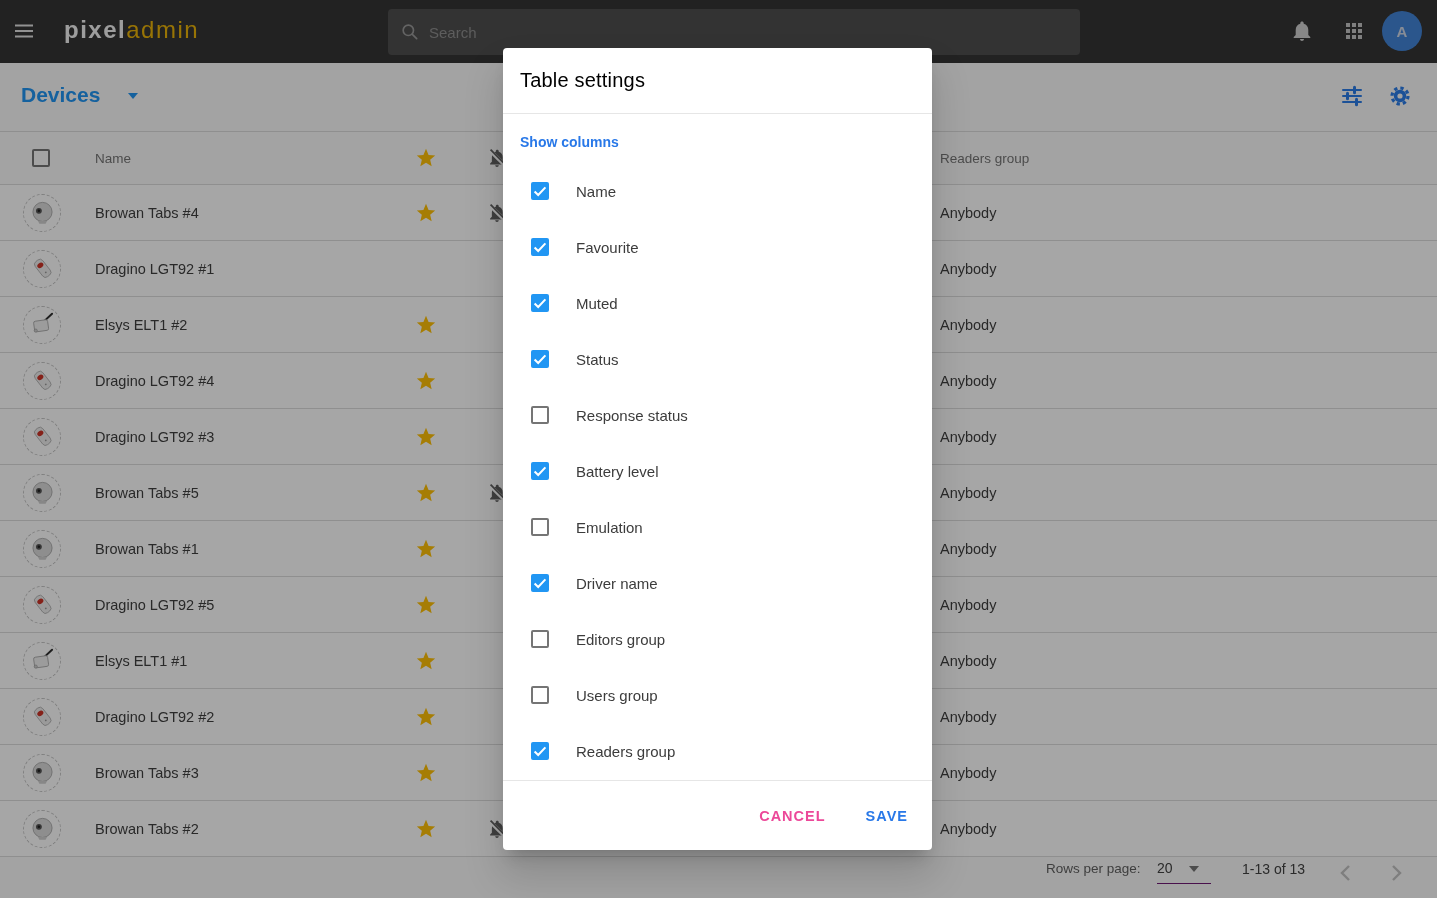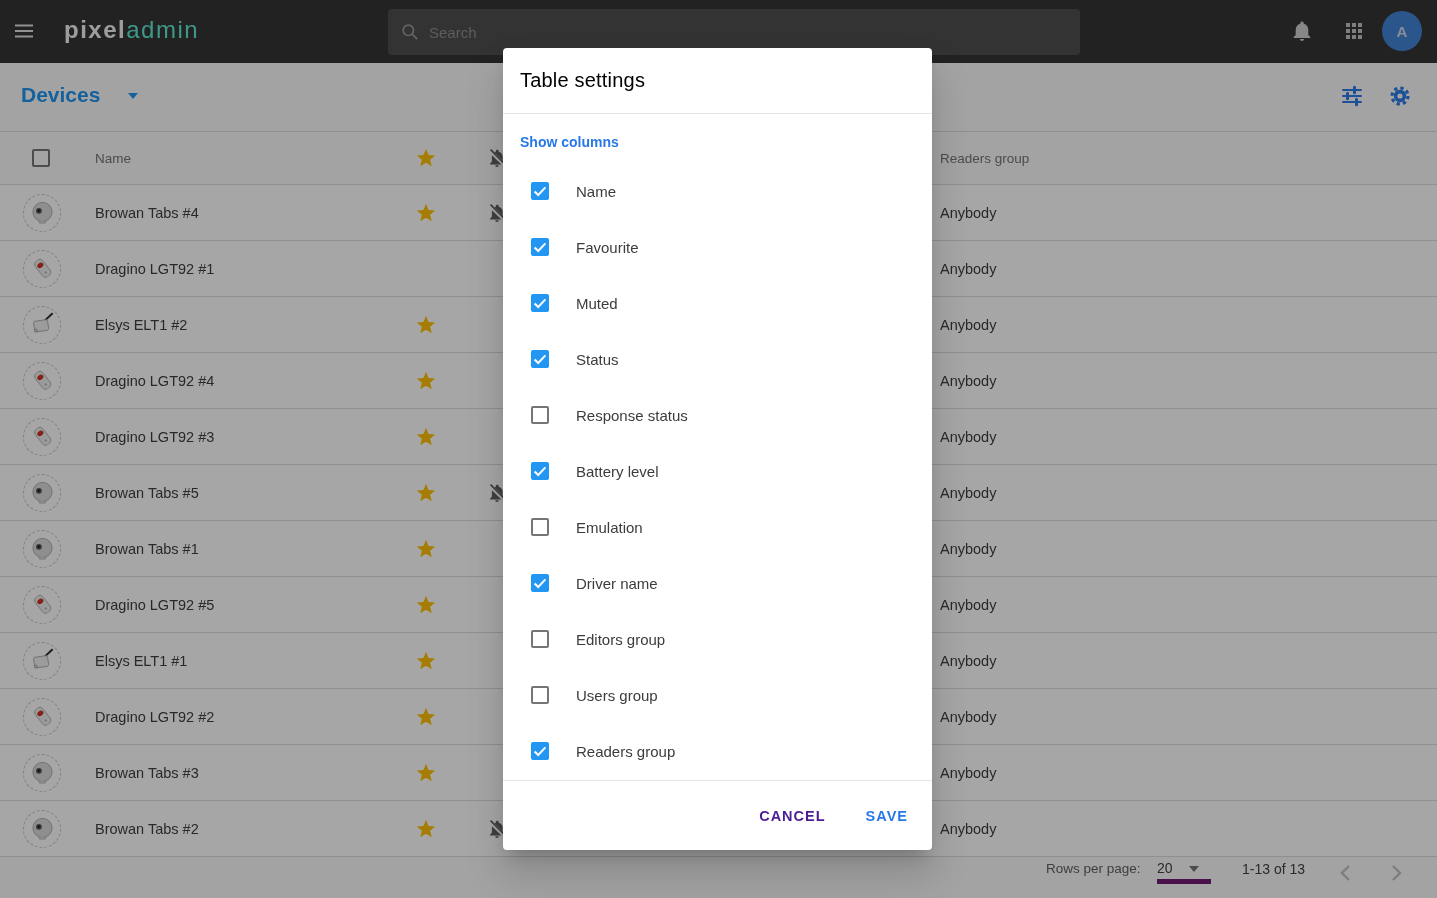--- a/index.html
+++ b/index.html
@@ -4,21 +4,21 @@
 <style>
   * { margin:0; padding:0; box-sizing:border-box; }
   html,body { width:1437px; height:898px; overflow:hidden; }
   body { font-family:"Liberation Sans", sans-serif; background:#fafafa; position:relative; }
 
   
   .topbar { position:absolute; left:0; top:0; width:1437px; height:63px; background:#353535; z-index:1; }
   .hamburger { position:absolute; left:12px; top:19px; width:24px; height:24px; cursor:pointer; }
   .logo { position:absolute; left:64px; top:16px; font-size:24px; letter-spacing:1.5px; }
   .logo b { color:#f2f2f2; font-weight:700; }
-  .logo span.lt { color:#5eead4; font-weight:400; }
+  .logo span.lt { color:#eab308; font-weight:400; }
   .searchbox { position:absolute; left:388px; top:9px; width:692px; height:46px; background:#4f4f4f; border-radius:4px; display:flex; align-items:center; padding:0 12px; }
   .searchbox svg { flex:0 0 auto; }
   .searchbox input { flex:1; background:transparent; border:0; outline:none; color:#ddd; font-size:15px; margin-left:9px; font-family:"Liberation Sans",sans-serif; }
   .searchbox input::placeholder { color:#8f8f8f; }
   .tb-icon { position:absolute; top:19px; width:24px; height:24px; cursor:pointer; }
   .avatar { position:absolute; left:1382px; top:11px; width:40px; height:40px; border-radius:50%; background:#4285d8; color:#cfd8e6; font-size:15px; font-weight:700; display:flex; align-items:center; justify-content:center; }
 
   
   .page-header { position:absolute; left:0; top:63px; width:1434px; height:68px; background:#fafafa; }
   .page-title { position:absolute; left:21px; top:20px; font-size:21px; font-weight:700; color:#2196f3; cursor:pointer; display:flex; align-items:center; }
@@ -36,21 +36,21 @@
   .c-star { left:415px; width:22px; height:22px; cursor:pointer; }
   .c-mute { left:486px; width:22px; height:22px; }
   .c-thumb { left:23px; width:38px; height:38px; border:1px dashed #c4c4c4; border-radius:50%; display:flex; align-items:center; justify-content:center; }
   .c-thumb svg { width:27px; height:27px; }
   .c-name { left:95px; font-size:14.5px; color:#3f3f3f; }
   .c-readers { left:940px; font-size:14.5px; color:#3f3f3f; }
 
   
   .pagination { position:absolute; left:0; top:845px; width:1437px; height:53px; font-size:13.5px; color:#616161; }
   .pg-label { position:absolute; left:1046px; top:16px; }
-  .pg-select { position:absolute; left:1157px; top:15px; width:54px; height:24px; cursor:pointer; border-bottom:5px solid #701a75; display:flex; align-items:flex-start; }
+  .pg-select { position:absolute; left:1157px; top:15px; width:54px; height:24px; cursor:pointer; border-bottom:1px solid #701a75; display:flex; align-items:flex-start; }
   .pg-select .val { font-size:14px; color:#424242; }
   .pg-select .caret { border-top-color:#757575; margin-left:16px; margin-top:6px; }
   .pg-range { position:absolute; left:1242px; top:16px; font-size:14px; color:#424242; }
   .pg-chev { position:absolute; top:10px; width:36px; height:36px; cursor:default; }
   .pg-prev { left:1328px; } .pg-next { left:1378px; }
 
   
   .scrim { position:absolute; inset:0; background:rgba(0,0,0,0.35); z-index:40; }
   .dialog { position:absolute; left:503px; top:48px; width:429px; height:802px; background:#fff; border-radius:4px; z-index:50;
             box-shadow:0 11px 15px -7px rgba(0,0,0,.2), 0 24px 38px 3px rgba(0,0,0,.14); }
@@ -60,21 +60,21 @@
   .dlg-section { font-size:14px; font-weight:700; color:#2878e8; line-height:20px; cursor:pointer; }
   .opts { margin-top:11px; }
   .opt { height:56px; display:flex; align-items:center; cursor:pointer; }
   .cb { width:18px; height:18px; margin-left:11px; border-radius:2px; flex:0 0 auto; position:relative; }
   .cb.checked { background:#2196f3; }
   .cb.unchecked { border:2px solid #757575; }
   .cb svg { position:absolute; inset:0; width:18px; height:18px; }
   .opt-label { margin-left:27px; font-size:15px; color:#3c3c3c; }
   .dlg-footer { position:absolute; left:0; bottom:0; width:100%; height:70px; border-top:1px solid #e6e6e6; display:flex; align-items:center; justify-content:flex-end; padding-right:16px; gap:24px; }
   .btn { background:none; border:0; font-family:"Liberation Sans",sans-serif; font-size:14.5px; font-weight:600; letter-spacing:1px; cursor:pointer; padding:8px 8px; }
-  .btn.cancel { color:#4c1d95; }
+  .btn.cancel { color:#ec4899; }
   .btn.save { color:#2878e8; }
 </style>
 </head>
 <body>
 
 <div class="topbar">
   <svg class="hamburger" viewBox="0 0 24 24">
     <g stroke="#e0e0e0" stroke-width="2">
         <line x1="3" y1="6.5" x2="21" y2="6.5"></line>
         <line x1="3" y1="12" x2="21" y2="12"></line>

